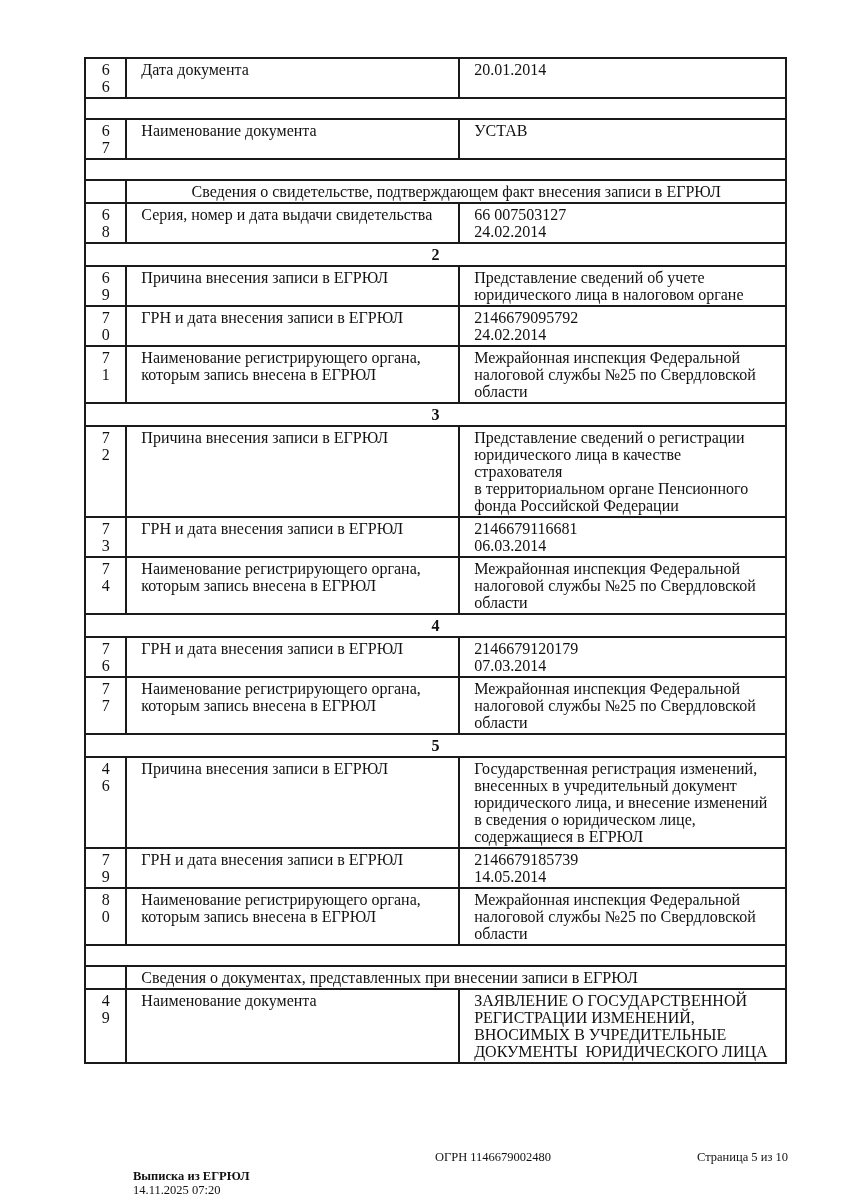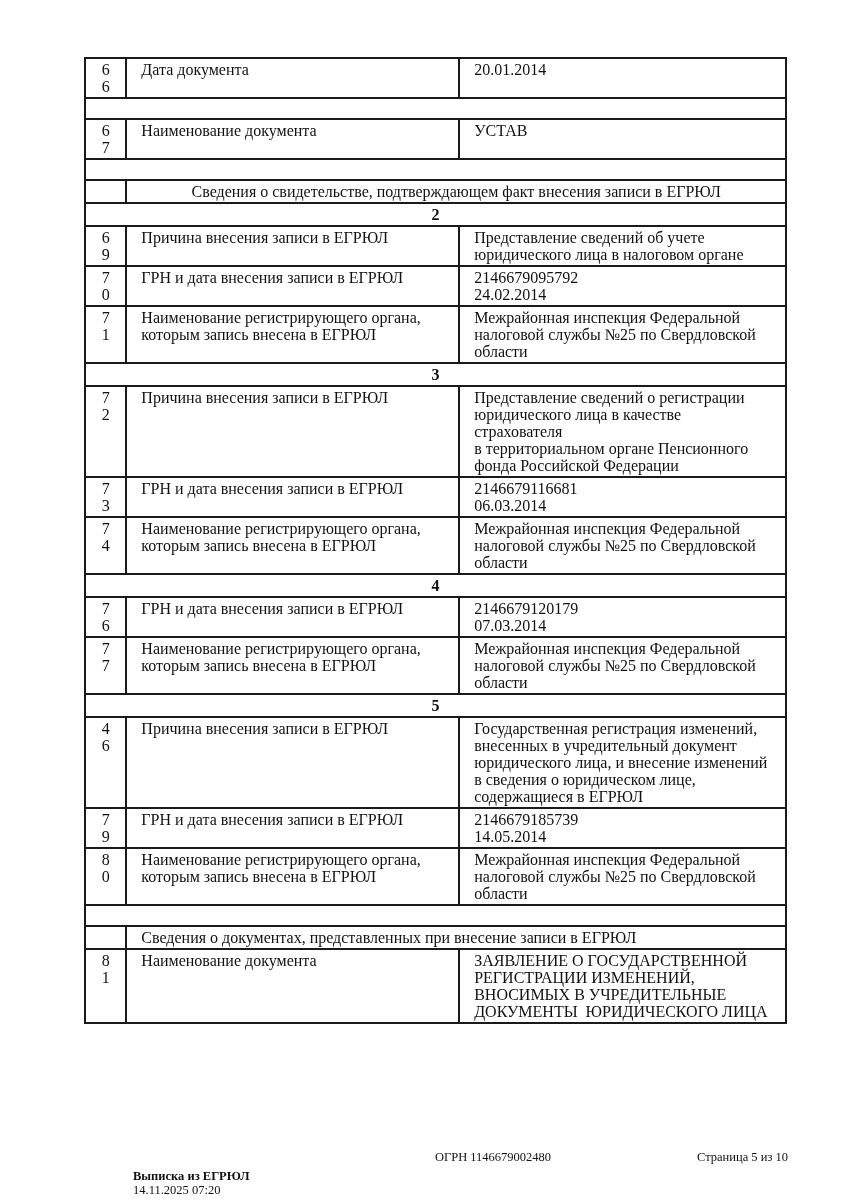--- a/index.html
+++ b/index.html
@@ -102,20 +102,26 @@
         <td class="c-val">УСТАВ</td>
       </tr>
       <tr>
         <td class="spacer" colspan="3"></td>
       </tr>
       <tr>
         <td class="c-num"></td>
         <td class="hdr-center" colspan="2">Сведения о свидетельстве, подтверждающем факт внесения записи в ЕГРЮЛ</td>
       </tr>
       <tr>
+        <td class="c-num">68</td>
+        <td class="c-label">Серия, номер и дата выдачи свидетельства</td>
+        <td class="c-val">66 007503127
+24.02.2014</td>
+      </tr>
+      <tr>
         <td class="section" colspan="3">2</td>
       </tr>
       <tr>
         <td class="c-num">69</td>
         <td class="c-label">Причина внесения записи в ЕГРЮЛ</td>
         <td class="c-val">Представление сведений об учете
 юридического лица в налоговом органе</td>
       </tr>
       <tr>
         <td class="c-num">70</td>
@@ -197,24 +203,24 @@
 которым запись внесена в ЕГРЮЛ</td>
         <td class="c-val">Межрайонная инспекция Федеральной
 налоговой службы №25 по Свердловской
 области</td>
       </tr>
       <tr>
         <td class="spacer" colspan="3"></td>
       </tr>
       <tr>
         <td class="c-num"></td>
-        <td class="hdr-left" colspan="2">Сведения о документах, представленных при внесение записи в ЕГРЮЛ</td>
-      </tr>
-      <tr>
-        <td class="c-num">81</td>
+        <td class="hdr-left" colspan="2">Сведения о документах, представленных при внесении записи в ЕГРЮЛ</td>
+      </tr>
+      <tr>
+        <td class="c-num">49</td>
         <td class="c-label">Наименование документа</td>
         <td class="c-val">ЗАЯВЛЕНИЕ О ГОСУДАРСТВЕННОЙ
 РЕГИСТРАЦИИ ИЗМЕНЕНИЙ,
 ВНОСИМЫХ В УЧРЕДИТЕЛЬНЫЕ
 ДОКУМЕНТЫ &nbsp;ЮРИДИЧЕСКОГО ЛИЦА</td>
       </tr>
     </tbody>
 </table>
 
 <div class="footer">

